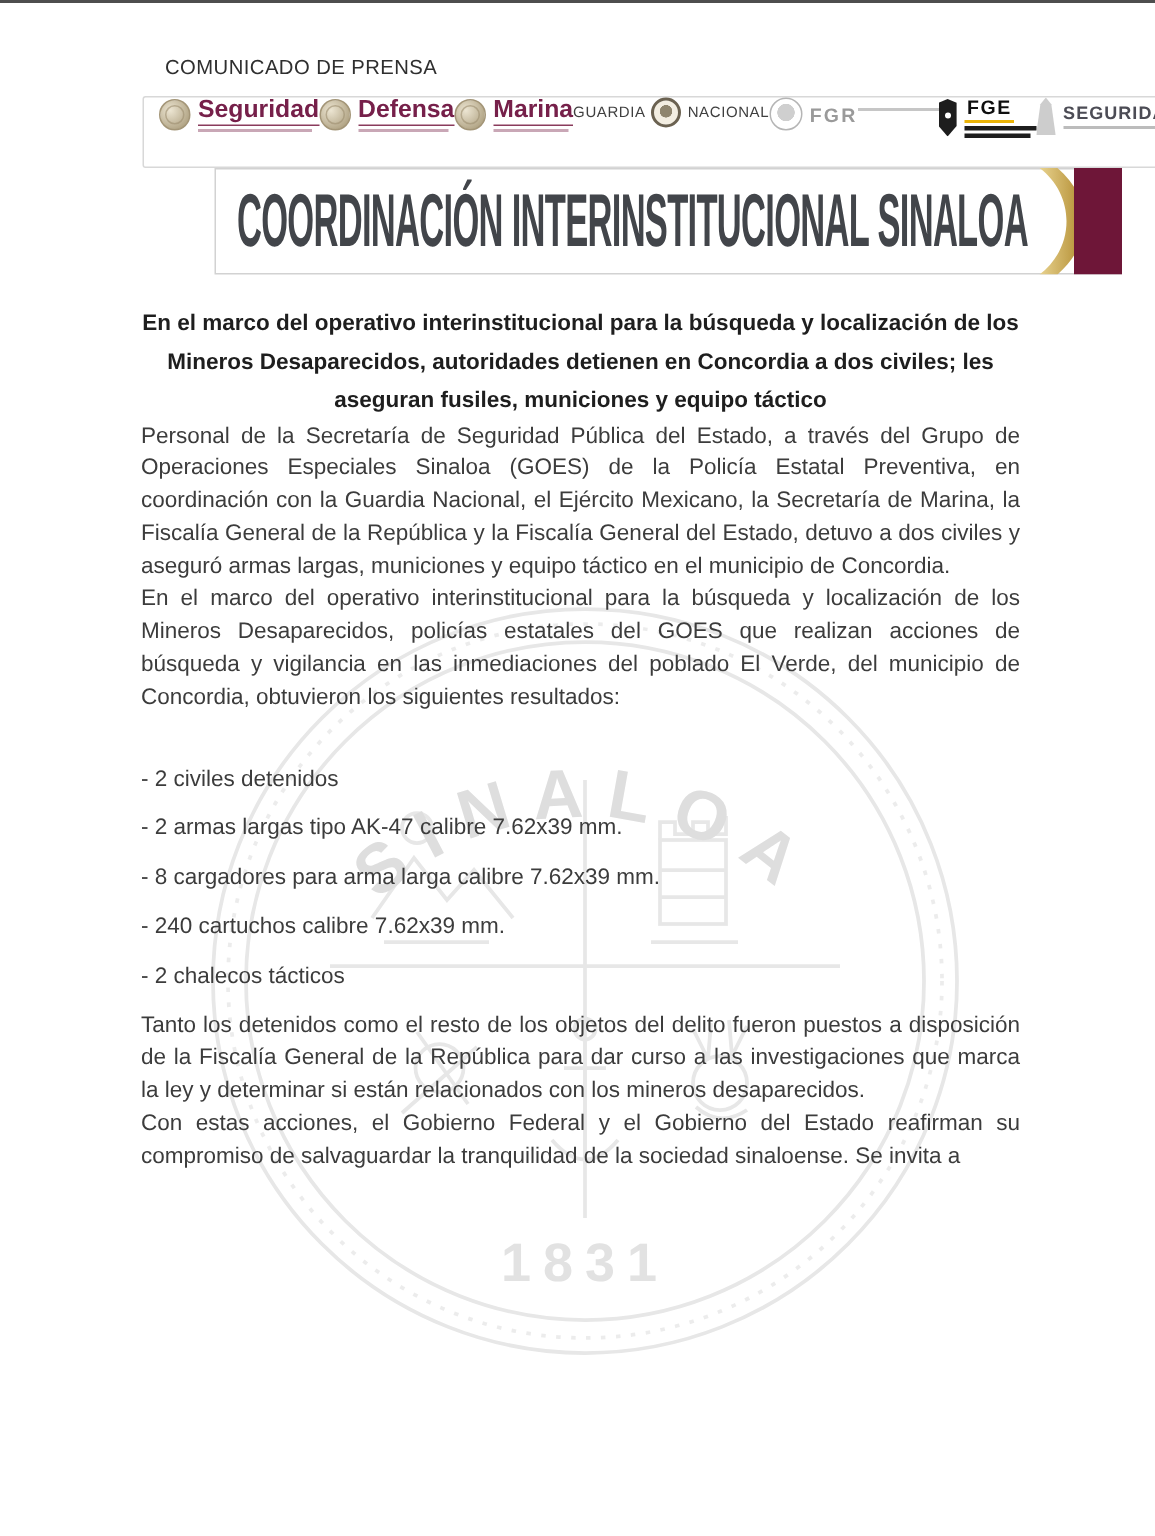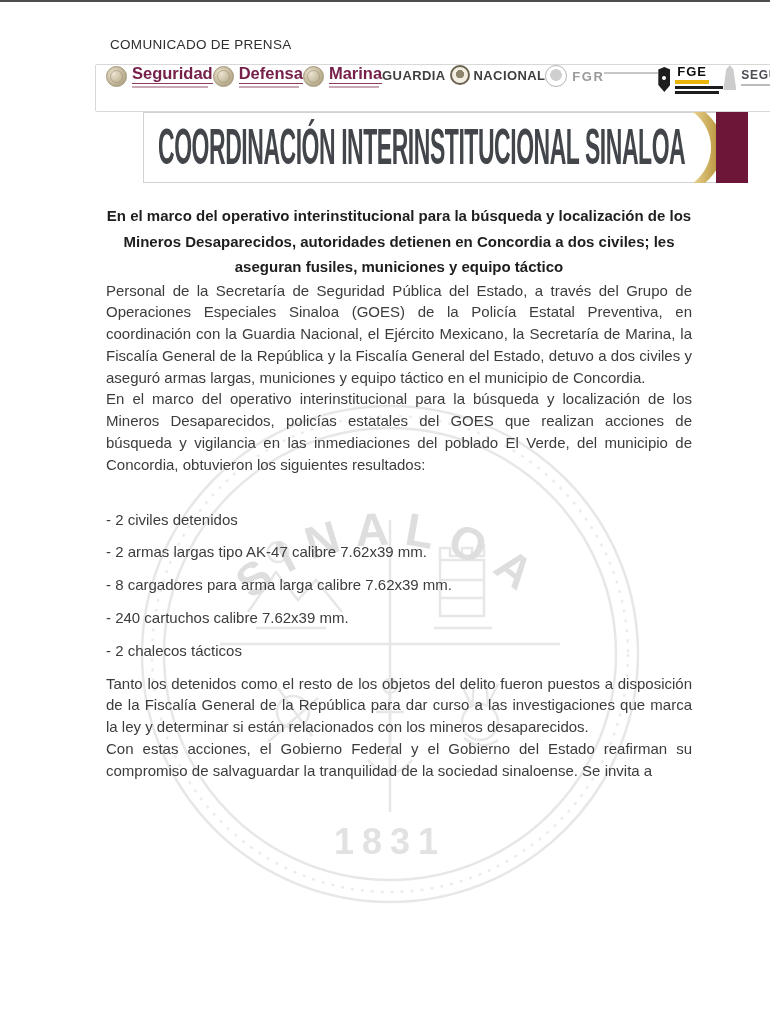--- a/index.html
+++ b/index.html
@@ -34,21 +34,21 @@
     border:1px solid #9c8e70;opacity:.6;
   }
   .gov-txt{display:flex;flex-direction:column;}
   .gov-label{
     font-size:16.5px;font-weight:bold;color:#76204a;line-height:17px;
     border-bottom:1.5px solid #8a3b5c;padding-bottom:1px;
   }
   .gov-tag{display:block;height:2px;background:#c9a7b6;margin-top:2px;width:94%;}
 
   .gn{gap:4px;}
-  .gn-word{font-size:13px;font-weight:bold;color:#3f3f3f;letter-spacing:.4px;}
+  .gn-word{font-size:10px;font-weight:normal;color:#3f3f3f;letter-spacing:.4px;}
   .gn-seal{
     width:20px;height:20px;border-radius:50%;border:2px solid #6b6251;
     background:radial-gradient(circle at 50% 45%,#8f856e 0 34%,#f3eee2 36%);
     box-sizing:border-box;flex:none;
   }
 
   .fgr{gap:5px;}
   .fgr-seal{
     width:22px;height:22px;border-radius:50%;border:1.5px solid #b5b5b5;
     background:radial-gradient(circle at 50% 45%,#cfcfcf 0 38%,#fff 40%);
@@ -62,21 +62,21 @@
 
   .fge{gap:5px;}
   .fge-shield{
     width:12px;height:25px;background:#1d1d1d;flex:none;position:relative;
     clip-path:polygon(50% 0,100% 10%,100% 72%,50% 100%,0 72%,0 10%);
   }
   .fge-shield::after{content:"";position:absolute;left:4px;top:9px;width:4px;height:4px;border-radius:50%;background:#fff;}
   .fge-col{display:flex;flex-direction:column;}
   .fge-label{
     font-size:13px;font-weight:900;color:#0f0f0f;letter-spacing:1px;line-height:14px;
-    border-bottom:4px solid #eab308;align-self:flex-start;padding:0 2px 1px 2px;
+    border-bottom:2px solid #eab308;align-self:flex-start;padding:0 2px 1px 2px;
   }
   .fge-col .bar{height:3px;background:#1d1d1d;margin-top:2px;}
   .fge-col .b1{width:48px;}
   .fge-col .b2{width:44px;}
 
   .segR{gap:5px;}
   .segR-emblem{
     width:13px;height:25px;background:#c4c4c4;opacity:.85;flex:none;
     clip-path:polygon(50% 0,78% 18%,100% 100%,0 100%,22% 18%);
   }
@@ -95,21 +95,21 @@
     transform:translateY(-52%) scaleX(0.46);transform-origin:left center;
     white-space:nowrap;
   }
   .banner-accent{position:absolute;right:-1px;top:-1px;width:58px;height:71px;}
 
   
   .watermark{position:absolute;left:128px;top:392px;width:524px;height:524px;z-index:0;pointer-events:none;}
 
   
   .article{
-    position:absolute;top:203px;left:106px;width:586px;z-index:1;
+    position:absolute;top:203px;left:94px;width:586px;z-index:1;
     color:#3c3c3c;font-size:15px;
   }
   .headline{
     margin:0;font-size:15px;font-weight:bold;color:#1e1e1e;
     line-height:25.5px;text-align:center;
   }
   .article p{margin:0;line-height:21.8px;text-align:justify;}
   .p1{margin-top:26px;}
   .p2{margin-top:28px;}
   .bullets{list-style:none;margin:33px 0 0 0;padding:0;}

